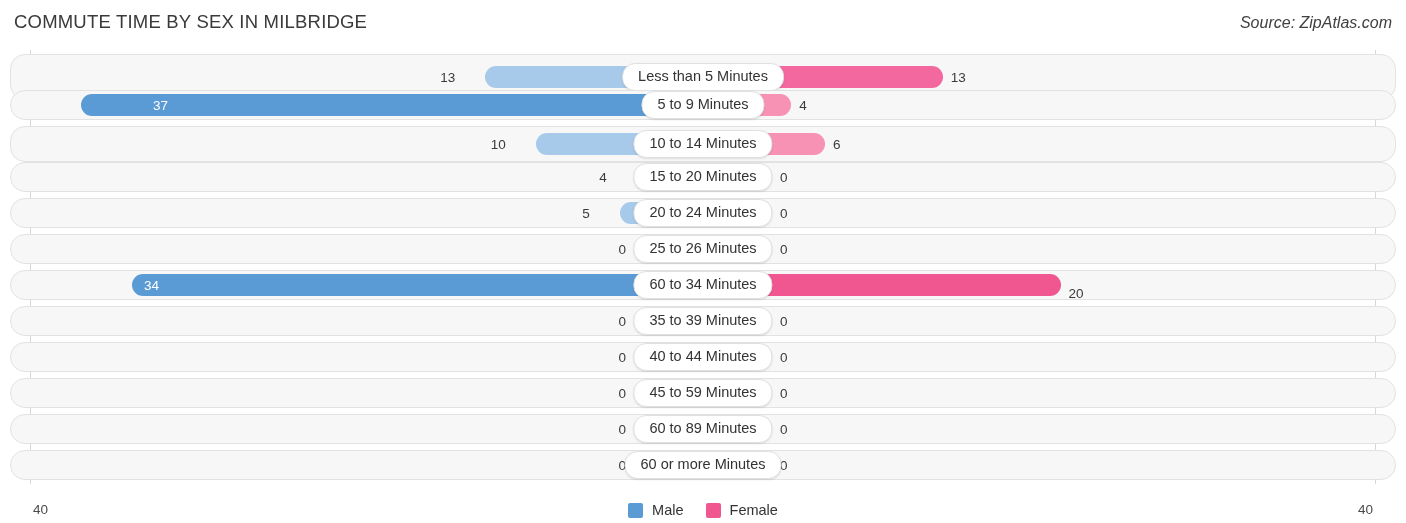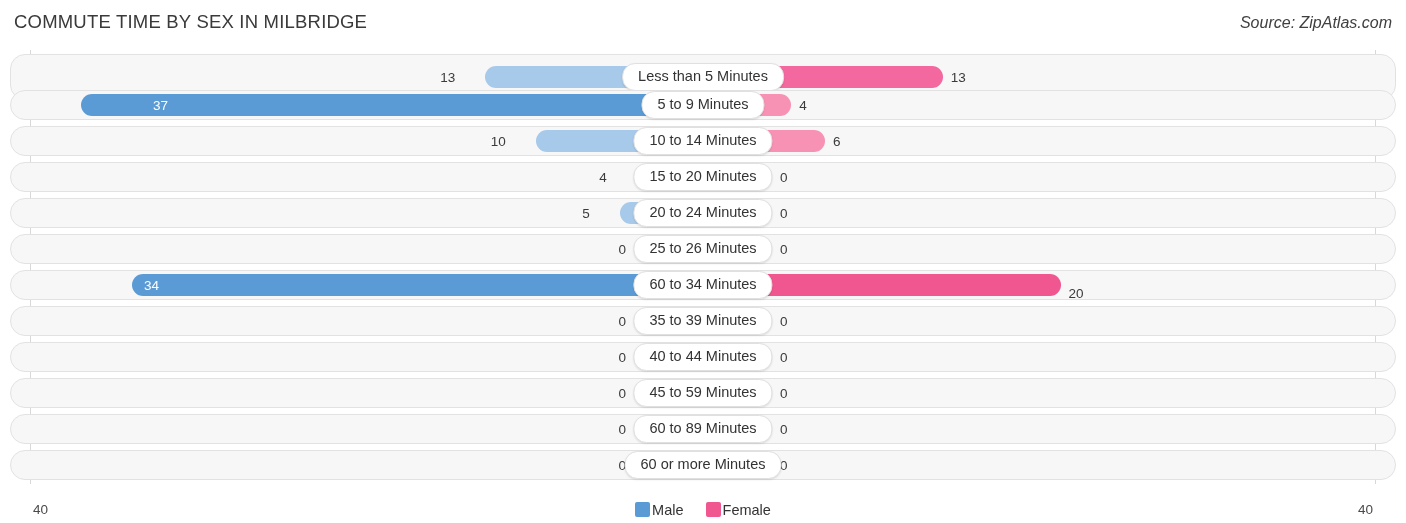--- a/index.html
+++ b/index.html
@@ -88,21 +88,21 @@
     font-size:13.5px;color:#4a4a4a;
   }
   .axis-label.left{left:33px;}
   .axis-label.right{right:33px;}
 
   .legend{
     position:absolute;left:0;right:0;bottom:5px;
     display:flex;justify-content:center;align-items:center;
     gap:22px;
   }
-  .legend-item{display:flex;align-items:flex-start;gap:2px;}
+  .legend-item{display:flex;align-items:flex-end;gap:9px;}
   .swatch{width:15px;height:15px;border-radius:2px;display:block;}
   .legend-label{font-size:14.5px;color:#333;}
 </style>
 </head>
 <body>
 
 <div class="wrap">
 
   <div class="title">COMMUTE TIME BY SEX IN MILBRIDGE</div>
   <div class="source">Source: ZipAtlas.com</div>
@@ -121,21 +121,21 @@
       </div>
       <div class="row" style="top: 40px; height: 30px;">
         <div class="row-inner">
           <div class="bar male hi" style="left: 70.475px; width: 622.525px;"></div>
           <div class="val inside" style="left: 98px; margin-left: 44px;">37</div>
           <div class="bar female" style="left: 713px; width: 67.3px;"></div>
           <div class="val" style="left: 788.3px;">4</div>
           <div class="catpill">5 to 9 Minutes</div>
         </div>
       </div>
-      <div class="row" style="top: 76px; height: 30px;">
+      <div class="row" style="top: 76px; height: 36px;">
         <div class="row-inner">
           <div class="bar male" style="left: 524.75px; width: 168.25px;"></div>
           <div class="val" style="right: 889.25px;">10</div>
           <div class="bar female" style="left: 713px; width: 100.95px;"></div>
           <div class="val" style="left: 821.95px;">6</div>
           <div class="catpill">10 to 14 Minutes</div>
         </div>
       </div>
       <div class="row" style="top: 112px; height: 30px;">
         <div class="row-inner">

